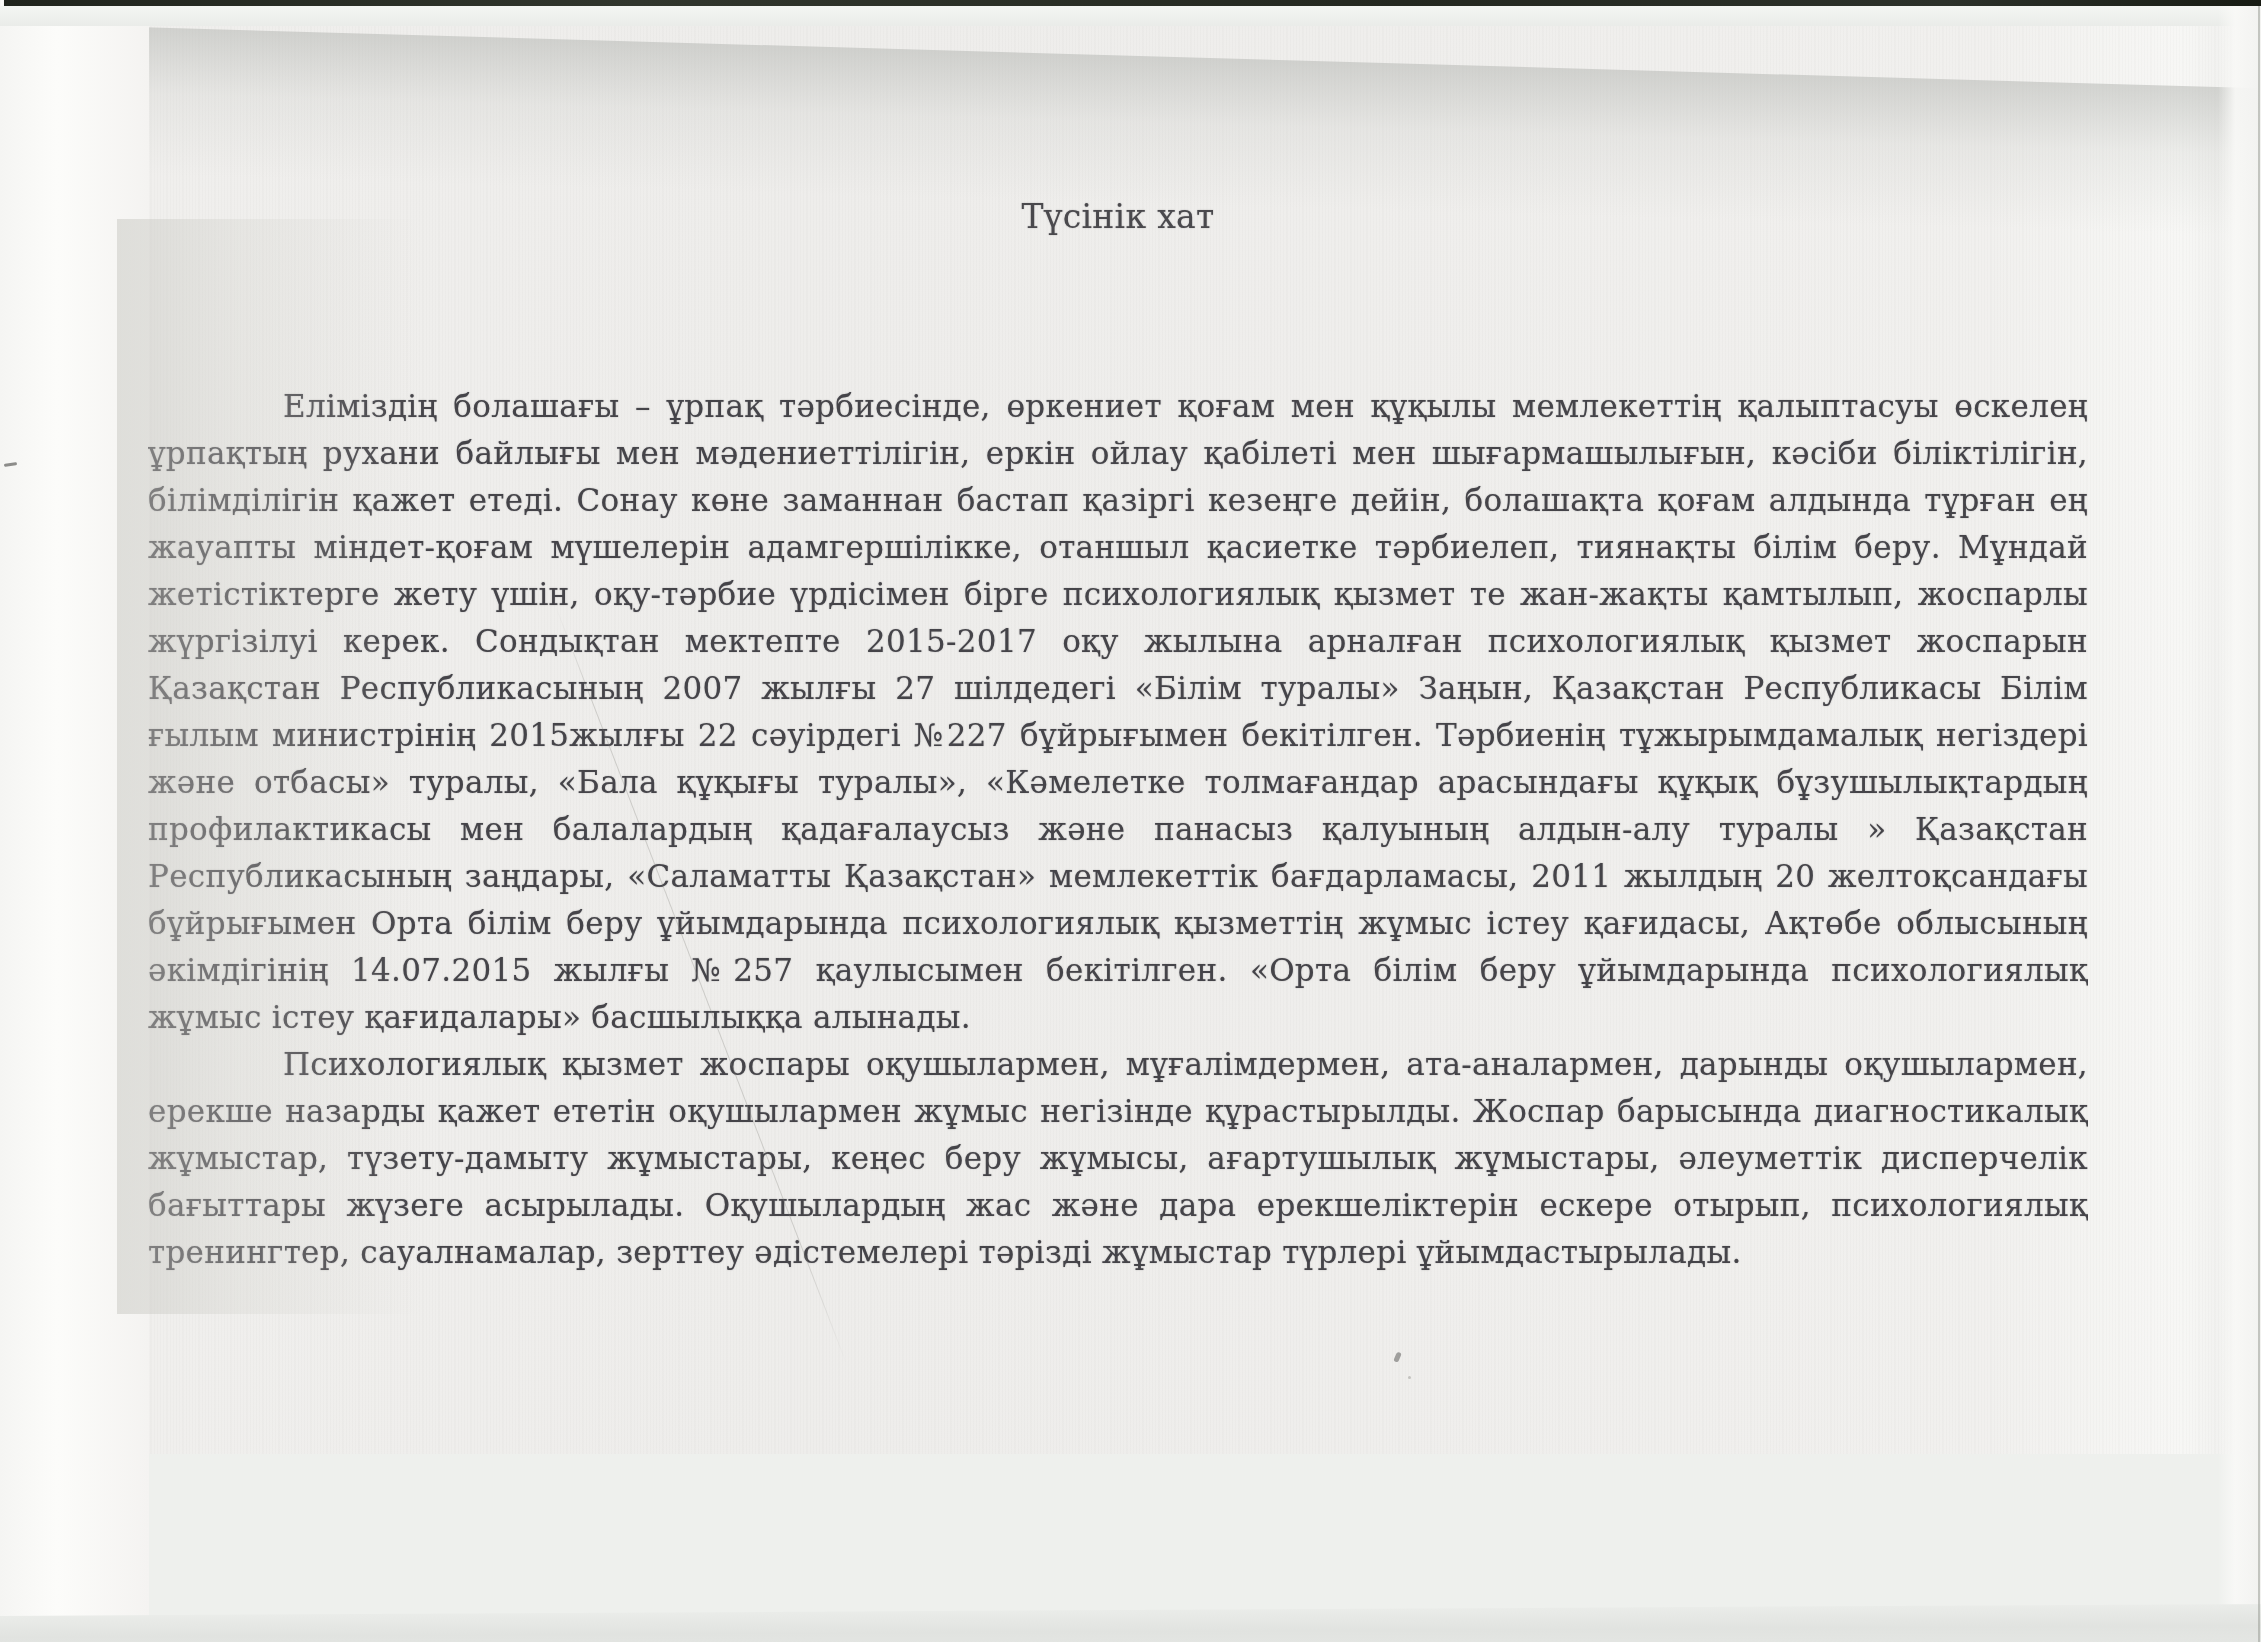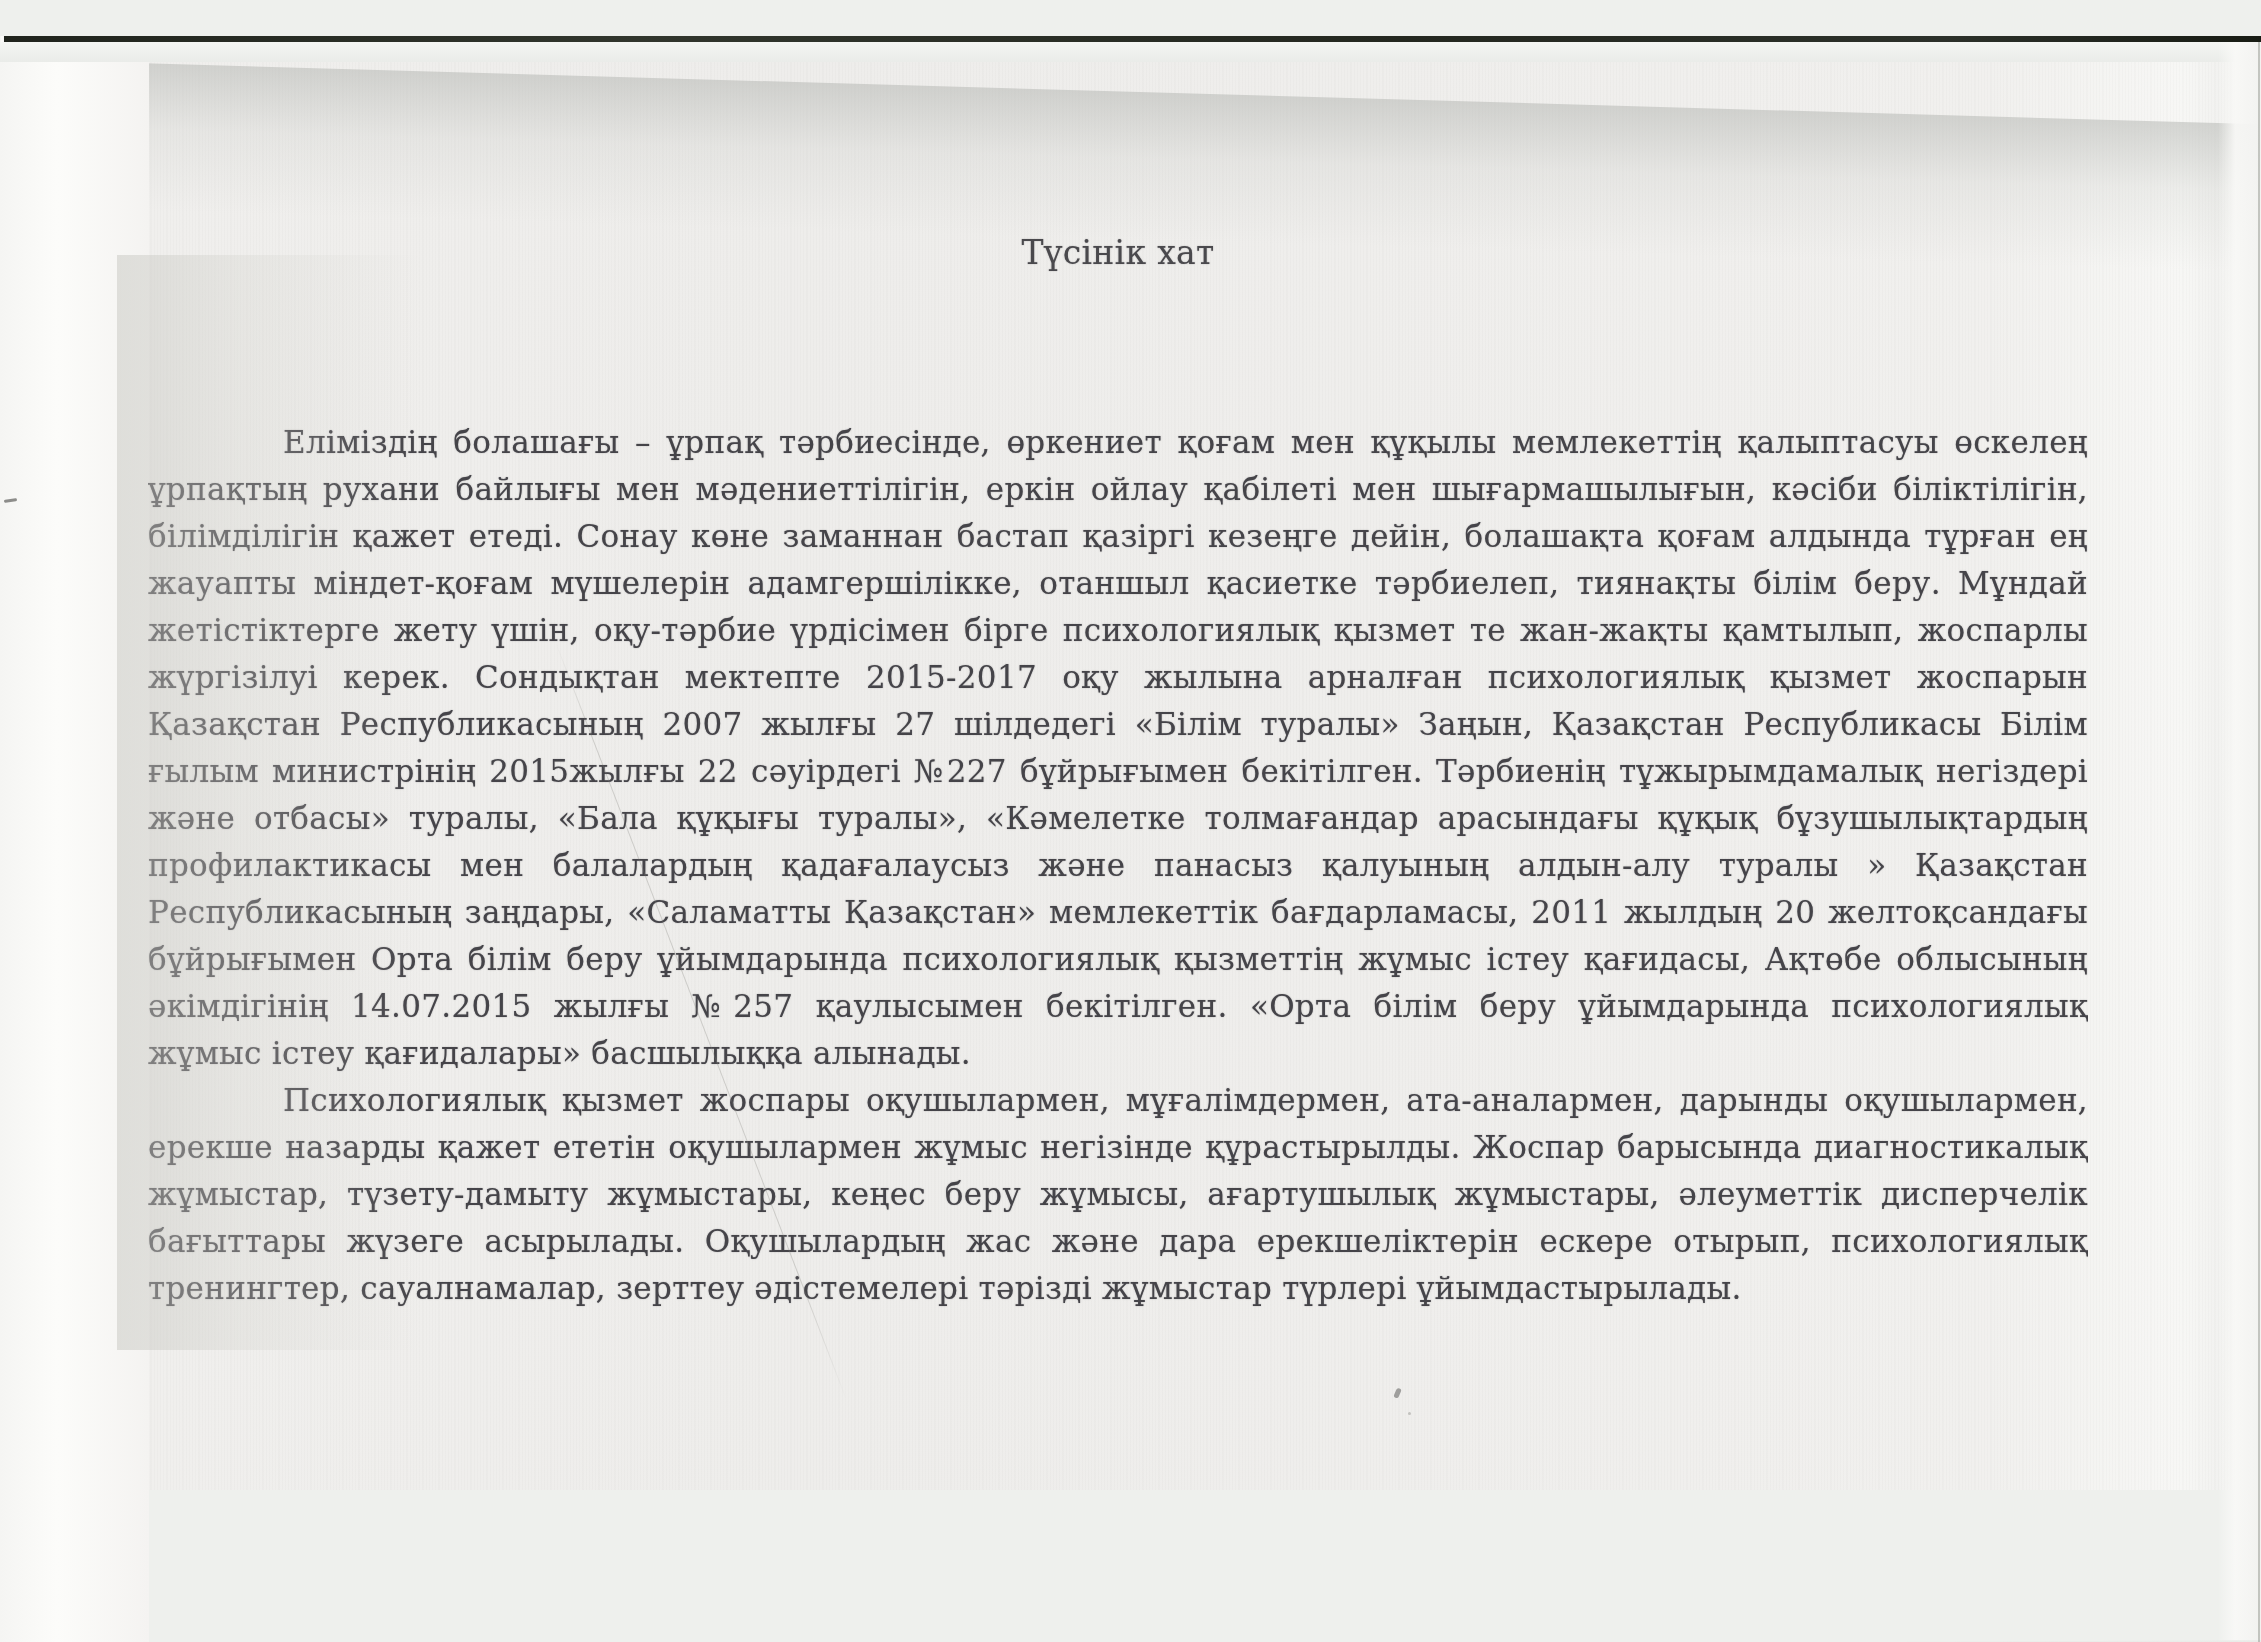--- a/index.html
+++ b/index.html
@@ -9,21 +9,20 @@
     height: 1643px;
     overflow: hidden;
     background: #eef0ed;
     font-family: "DejaVu Serif", "Liberation Serif", serif;
   }
   .page {
     position: absolute;
     inset: 0;
     width: 2261px;
     height: 1454px;
-    margin-top: 36px;
   }
   
   .paper-base {
     position: absolute;
     inset: 0;
     background:
       linear-gradient(90deg,
         #fafaf8 0px, #f8f8f6 90px, #f0efed 151px,
         #eeedeb 35%, #efeeec 60%, #f1f0ee 88%,
         #f7f7f5 96.5%, #eeeeec 99.4%, #f5f5f3 100%);

